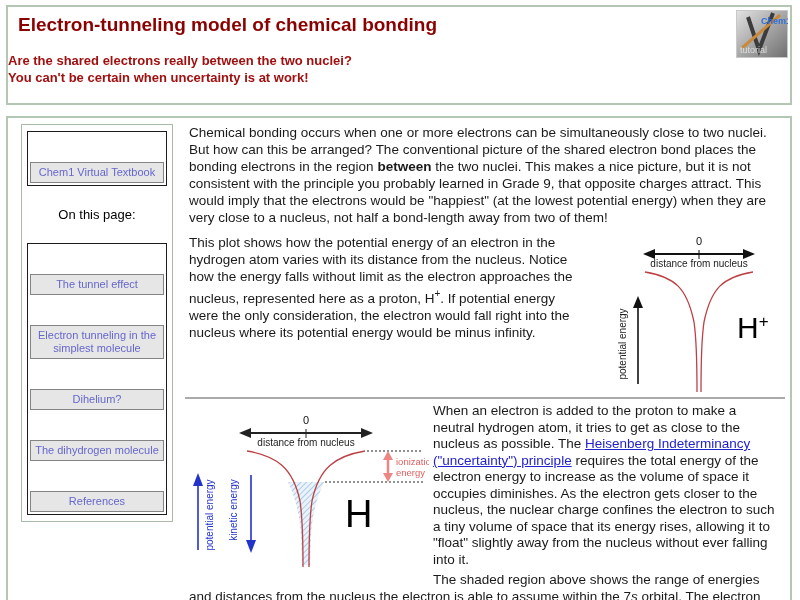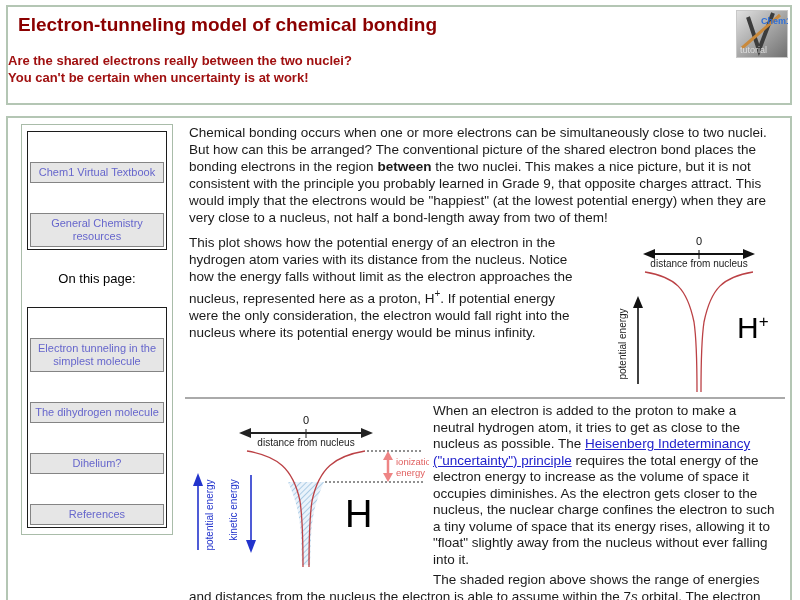--- a/index.html
+++ b/index.html
@@ -84,27 +84,27 @@
     <text x="25" y="14" font-size="9" font-weight="bold" fill="#2e6fd9">Chem1</text>
     <text x="4" y="43" font-size="9" fill="#dddddd">tutorial</text>
   </svg>
 </div>
 
 <div class="content-box">
 
   <div class="sidebar">
     <div class="link-group">
       <div class="side-link">Chem1 Virtual Textbook</div>
-      <div class="side-link">General Chemistry resources</div>
     </div>
     <div class="on-this-page">On this page:</div>
     <div class="link-group">
+      <div class="side-link">The tunnel effect</div>
       <div class="side-link">Electron tunneling in the simplest molecule</div>
+      <div class="side-link">Dihelium?</div>
       <div class="side-link">The dihydrogen molecule</div>
-      <div class="side-link">Dihelium?</div>
       <div class="side-link">References</div>
     </div>
   </div>
 
   <div class="main">
 
     <p class="p1"><span>Chemical bonding occurs when one or more electrons can be simultaneously close to two nuclei. But how can this be arranged? The conventional picture of the shared electron bond places the bonding electrons in the region </span><b>between</b><span> the two nuclei. This makes a nice picture, but it is not consistent with the principle you probably learned in Grade 9, that opposite charges attract. This would imply that the electrons would be "happiest" (at the lowest potential energy) when they are very close to a nucleus, not half a bond-length away from two of them!</span></p>
 
     <div class="section1">
       <p class="p2"><span>This plot shows how the potential energy of an electron in the hydrogen atom varies with its distance from the nucleus. Notice how the energy falls without limit as the electron approaches the nucleus, represented here as a proton, H</span><sup>+</sup><span>. If potential energy were the only consideration, the electron would fall right into the nucleus where its potential energy would be minus infinity.</span></p>

